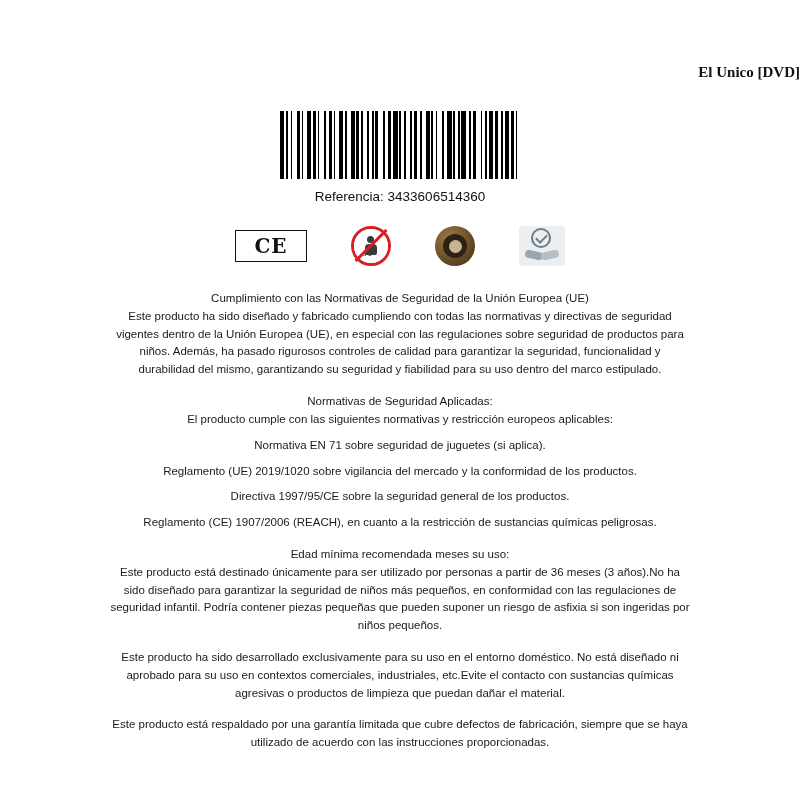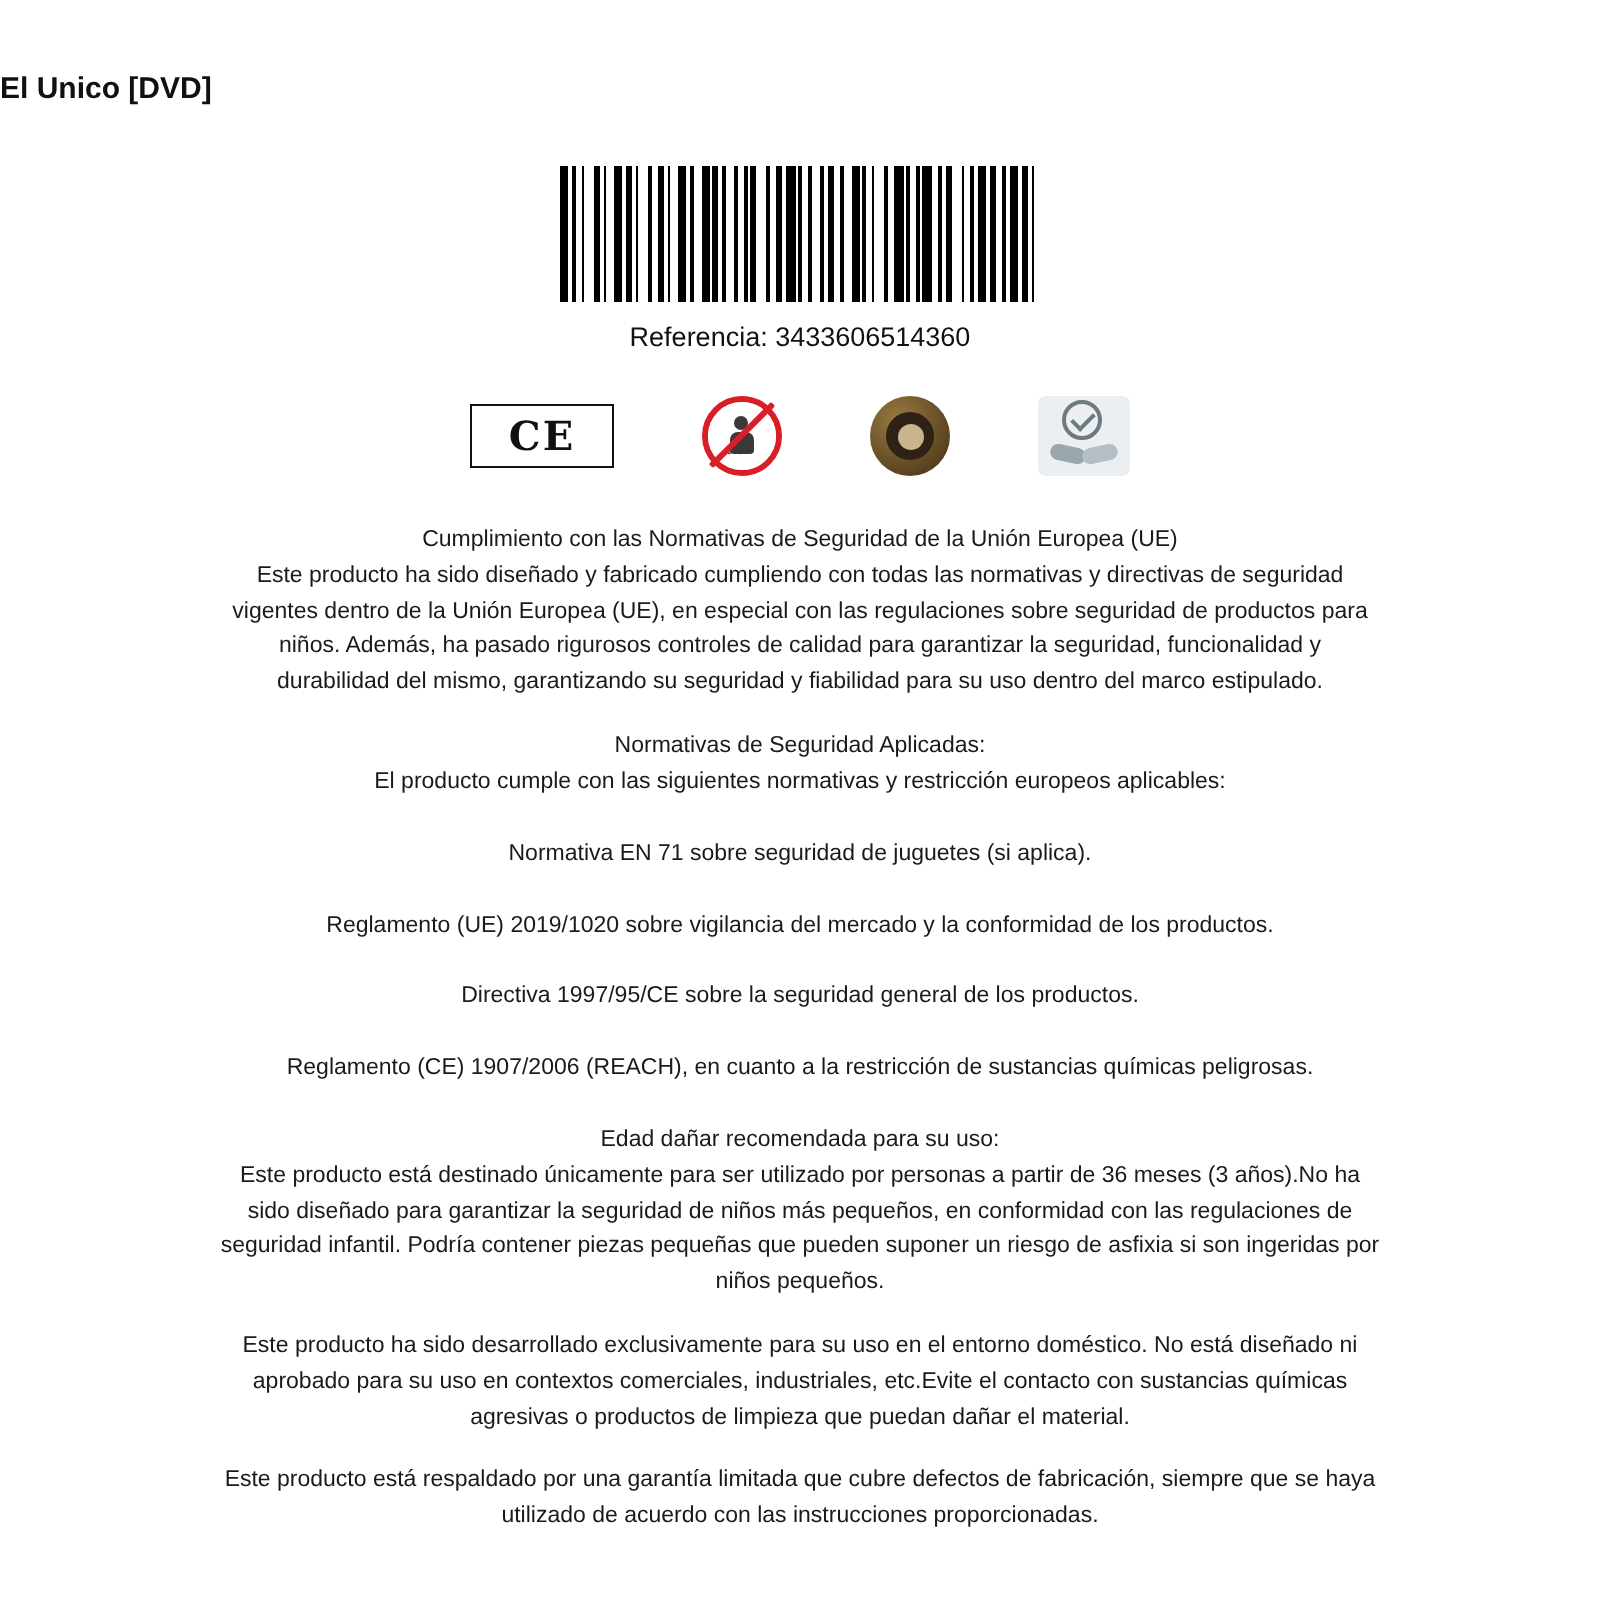--- a/index.html
+++ b/index.html
@@ -15,25 +15,26 @@
     overflow: hidden;
   }
   .page {
     width: 800px;
     height: 800px;
     box-sizing: border-box;
     padding: 0;
     position: relative;
   }
   .title {
-    text-align: left;
+    text-align: right;
     font-size: 15px;
     font-weight: bold;
     color: #111111;
-    margin-top: 36px;
+    margin-top: 64px;
+    font-family: Liberation Serif, serif;
   }
   .barcode-wrap {
     margin-top: 30px;
     display: flex;
     flex-direction: column;
     align-items: center;
   }
   .barcode {
     height: 68px;
     display: flex;
@@ -239,21 +240,21 @@
   .para {
     font-size: 11.5px;
     color: #1a1a1a;
     line-height: 1.55;
   }
   .list {
     font-size: 11.5px;
     color: #1a1a1a;
     line-height: 1.55;
   }
-  .list div { margin: 18px; }
+  .list div { margin: 8px; }
 </style>
 </head>
 <body>
 
 <div class="page">
 
   <div class="title">El Unico [DVD]</div>
 
   <div class="barcode-wrap">
     <div class="barcode" id="barcode">
@@ -402,21 +403,21 @@
         <div class="heading">Normativas de Seguridad Aplicadas:</div>
         <div class="para">El producto cumple con las siguientes normativas y restricción europeos aplicables:</div>
         <div class="list">
           <div>Normativa EN 71 sobre seguridad de juguetes (si aplica).</div>
           <div>Reglamento (UE) 2019/1020 sobre vigilancia del mercado y la conformidad de los productos.</div>
           <div>Directiva 1997/95/CE sobre la seguridad general de los productos.</div>
           <div>Reglamento (CE) 1907/2006 (REACH), en cuanto a la restricción de sustancias químicas peligrosas.</div>
         </div>
       </div>
       <div class="block">
-        <div class="heading">Edad dañar recomendada para su uso:</div>
+        <div class="heading">Edad mínima recomendada meses su uso:</div>
         <div class="para">Este producto está destinado únicamente para ser utilizado por personas a partir de 36 meses (3 años).No ha sido diseñado para garantizar la seguridad de niños más pequeños, en conformidad con las regulaciones de seguridad infantil. Podría contener piezas pequeñas que pueden suponer un riesgo de asfixia si son ingeridas por niños pequeños.</div>
       </div>
       <div class="block">
         <div class="para">Este producto ha sido desarrollado exclusivamente para su uso en el entorno doméstico. No está diseñado ni aprobado para su uso en contextos comerciales, industriales, etc.Evite el contacto con sustancias químicas agresivas o productos de limpieza que puedan dañar el material.</div>
       </div>
       <div class="block">
         <div class="para">Este producto está respaldado por una garantía limitada que cubre defectos de fabricación, siempre que se haya utilizado de acuerdo con las instrucciones proporcionadas.</div>
       </div>
     </div>
 

